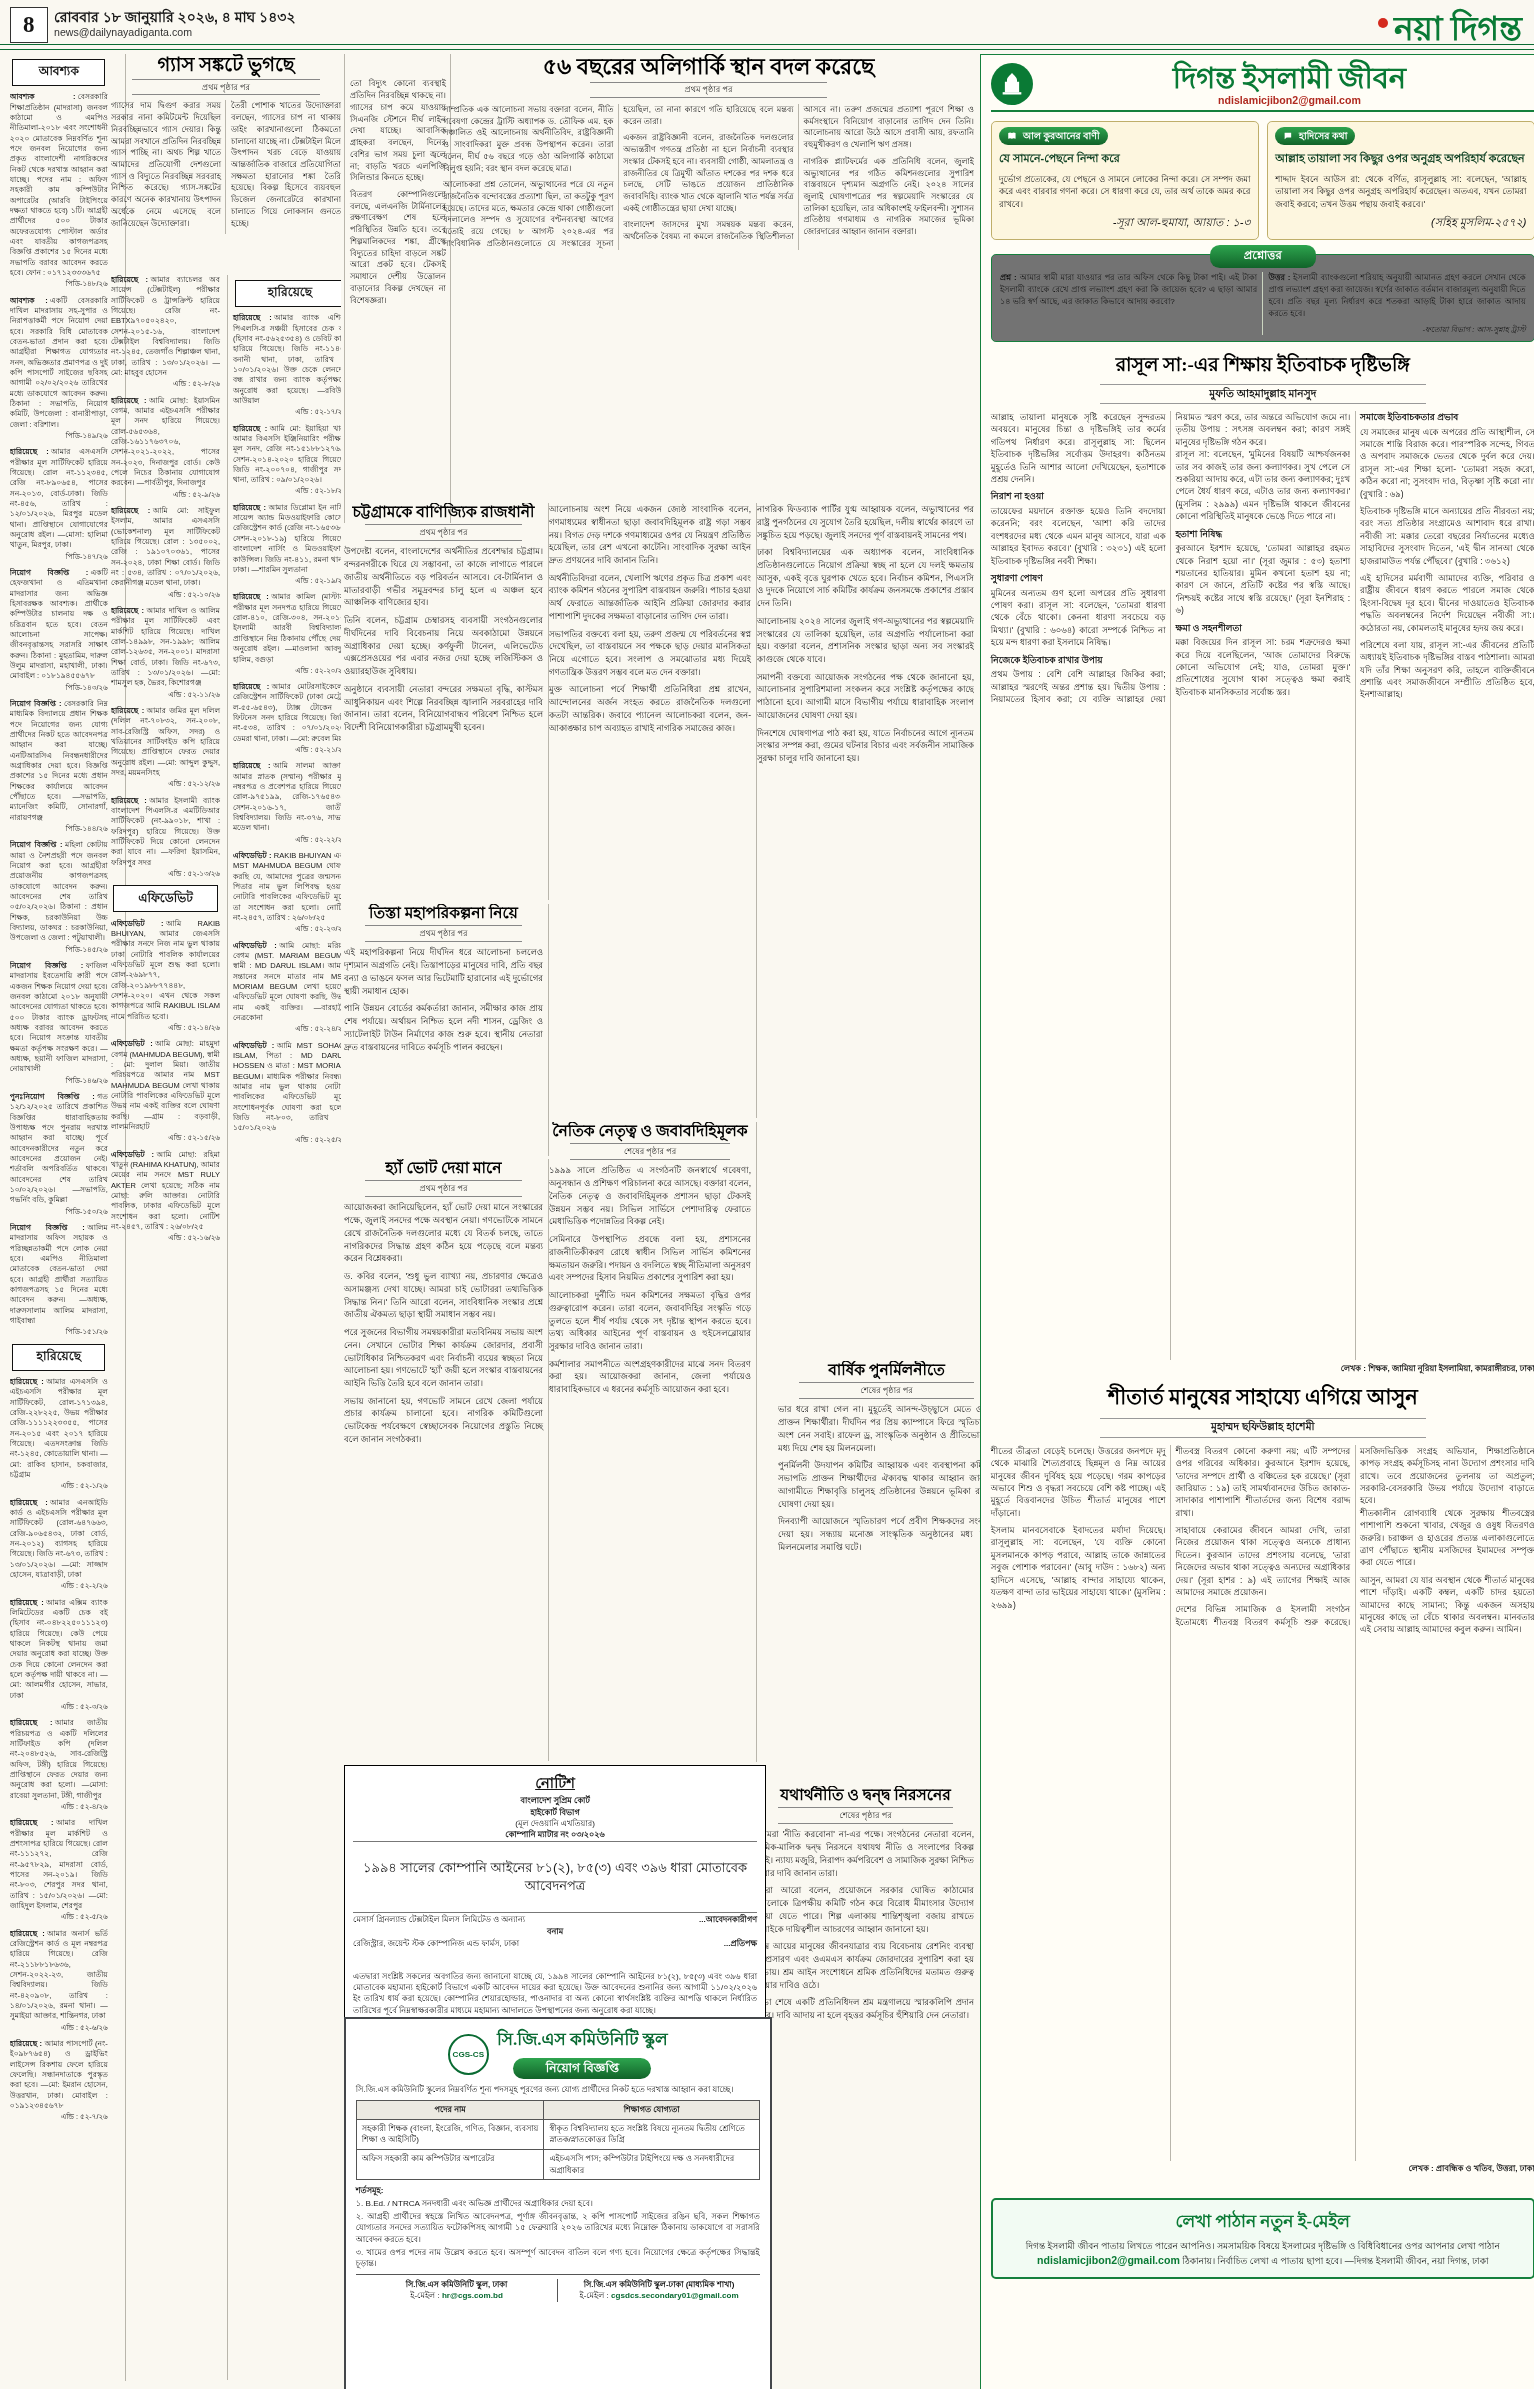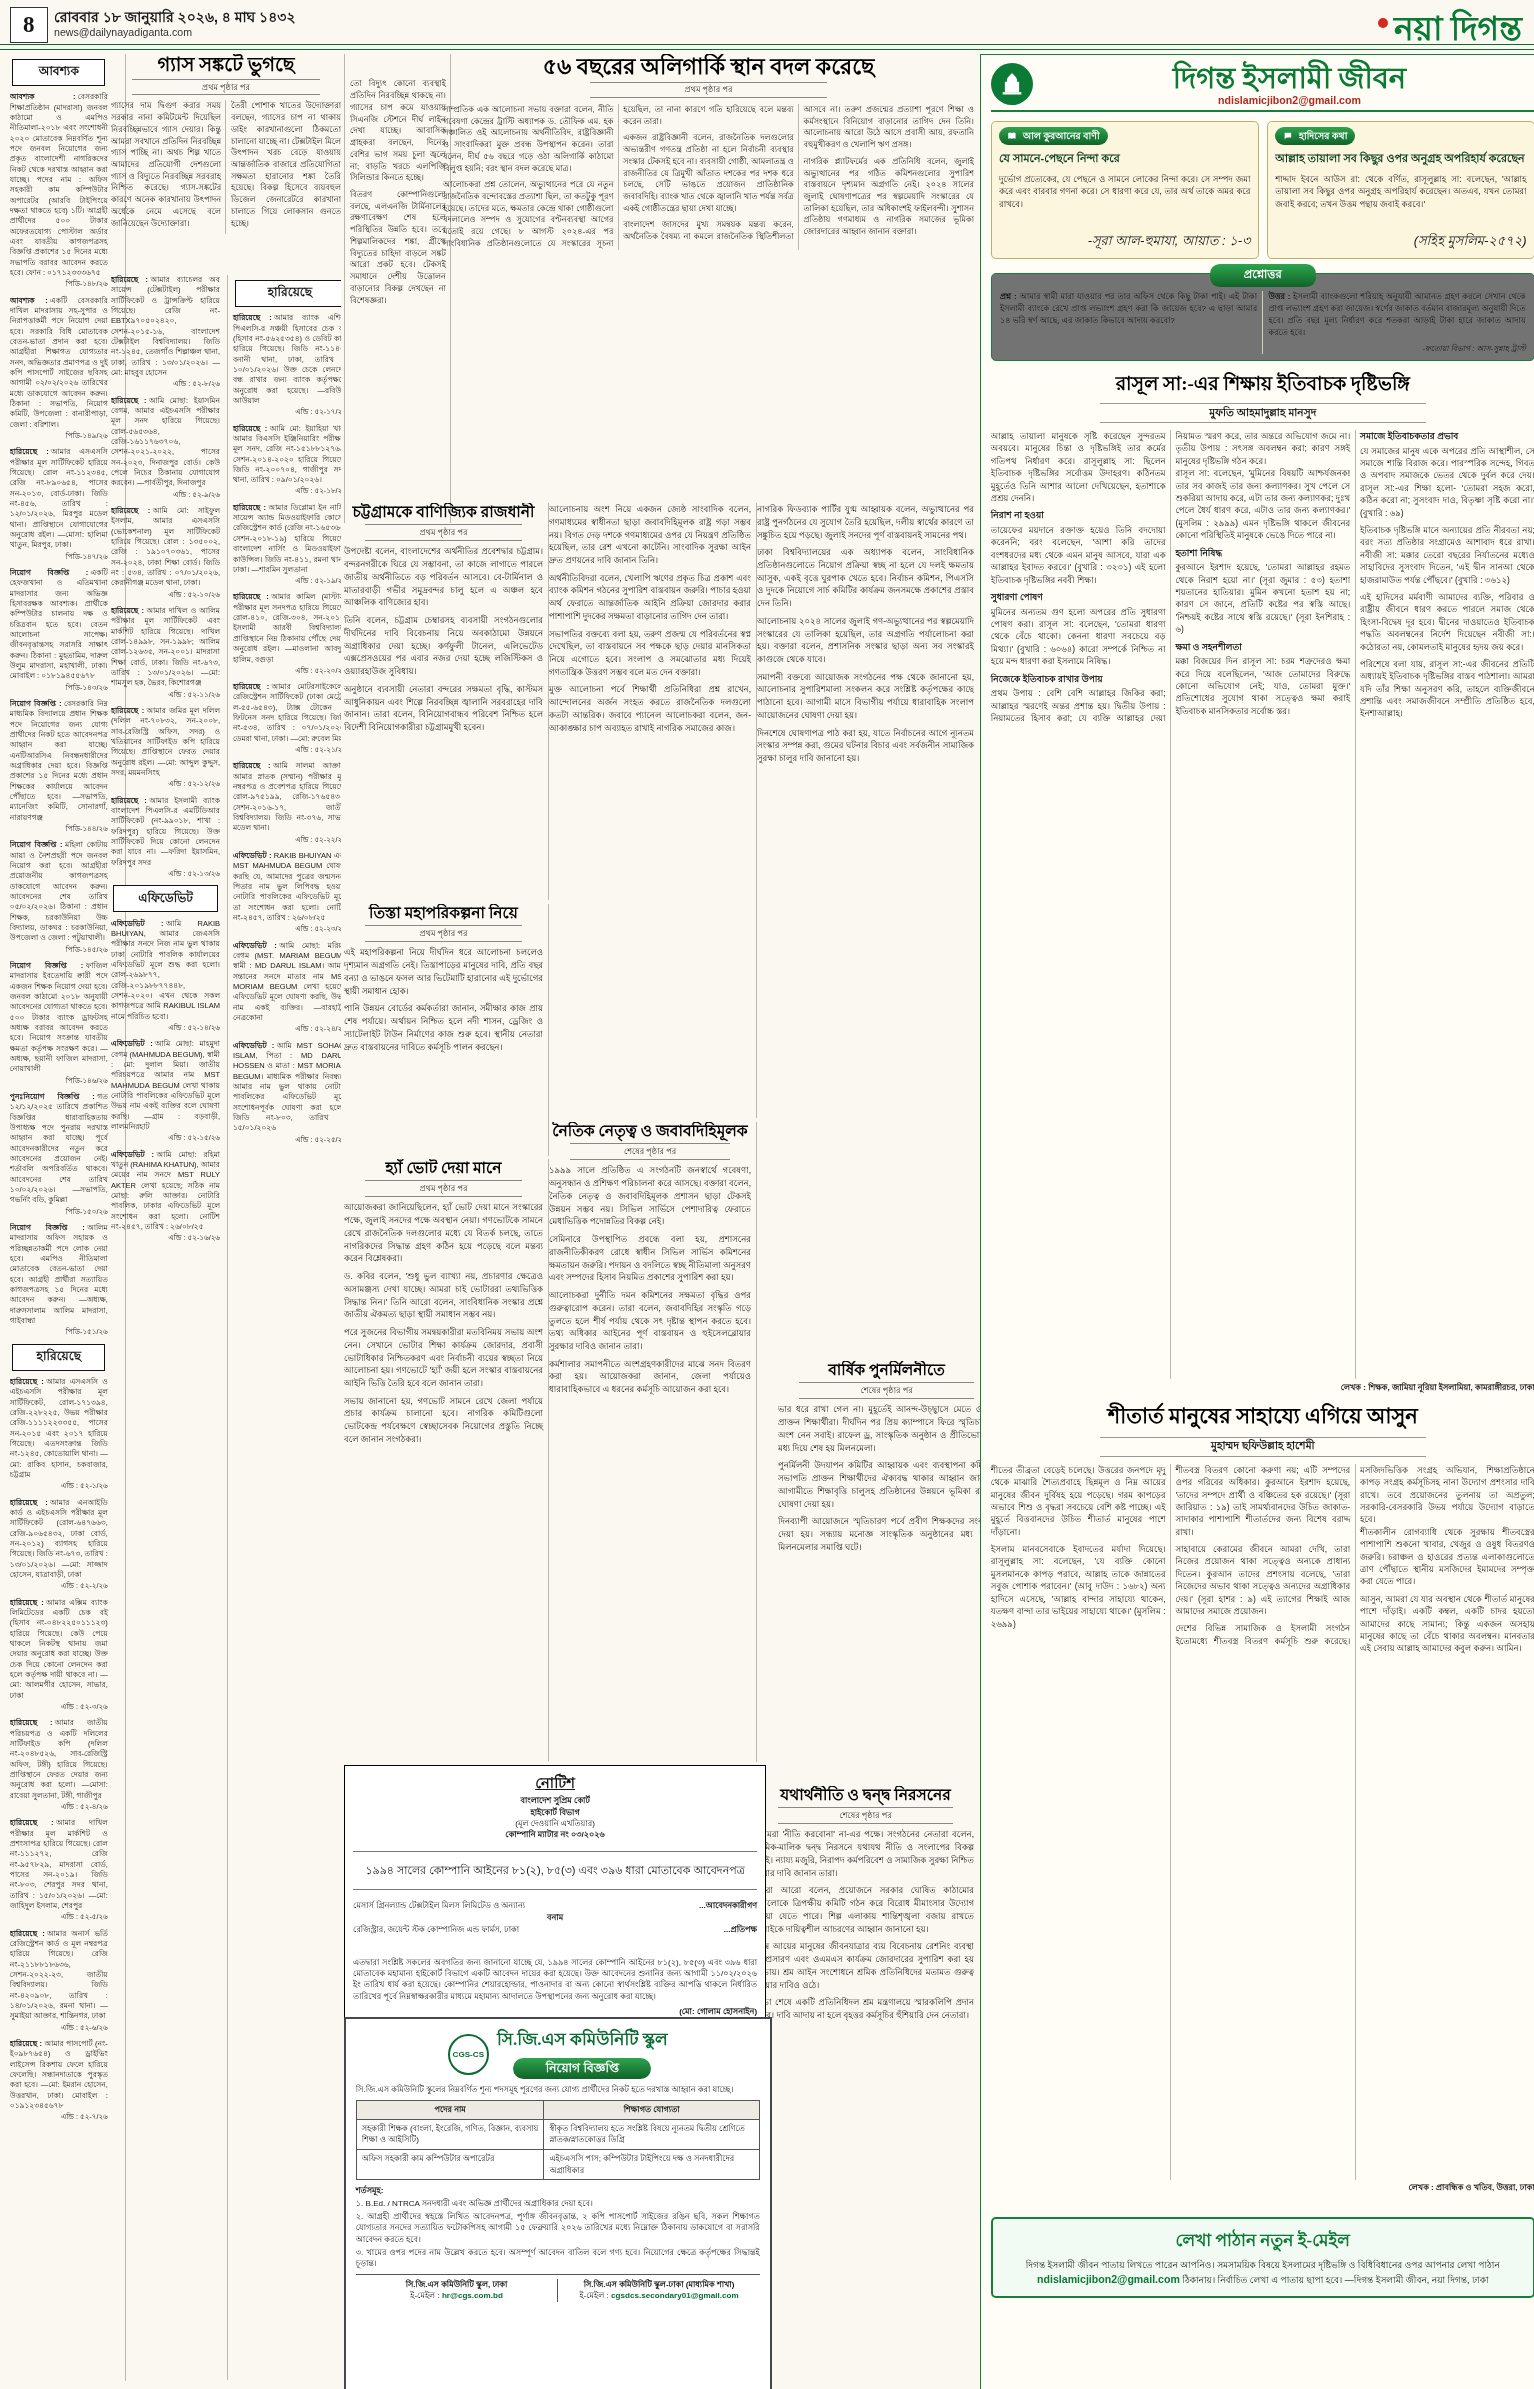--- a/index.html
+++ b/index.html
@@ -36,21 +36,21 @@
   .body-lg{font-size:8.5px;line-height:1.5;text-align:justify;}
   .body p,.body-lg p{margin:0 0 4.9px;}
   .cols-2{column-count:2;column-gap:9.8px;column-rule:0.8px solid #b9b6ac;}
   .cols-3{column-count:3;column-gap:9.8px;column-rule:0.8px solid #b9b6ac;}
   .subcol{position:absolute;top:0;bottom:0;}
   
   .notice{border:1.6px solid #000;background:#fff;padding:6.5px 8.1px;font-size:8.1px;line-height:1.4;}
   .notice .n-title{text-align:center;font-weight:700;font-size:14.7px;text-decoration:underline;margin-bottom:2.4px;}
   .notice .n-c{text-align:center;}
   .notice .n-bold{font-weight:700;}
-  .notice .n-law{text-align:center;font-size:11px;margin:10px 0;border-top:0.8px solid #777;border-bottom:0.8px solid #777;padding:11px 0;}
+  .notice .n-law{text-align:center;font-size:13px;margin:0 0;border-top:0.8px solid #777;border-bottom:0.8px solid #777;padding:17px 0;}
   .notice .n-party{display:flex;justify-content:space-between;margin:0.8px 0;}
   .notice .n-body{text-align:justify;margin-top:21px;}
   .notice .n-sig{text-align:right;margin-top:4.9px;line-height:1.35;}
   
   .cgs{border:2px solid #44474b;background:#fff;padding:6.5px 9.8px;font-size:8.1px;line-height:1.4;}
   .cgs-top{display:flex;align-items:center;gap:8.1px;justify-content:center;}
   .cgs-logo{width:37px;height:37px;border-radius:50%;border:2.4px solid #0a6b33;color:#0a6b33;
             display:flex;align-items:center;justify-content:center;font-weight:800;font-size:8.1px;flex:0 0 auto;}
   .cgs-org{font:800 17px "Liberation Serif",serif;color:#0a6b33;text-align:center;}
   .cgs-pill{display:block;width:138px;margin:4.1px auto;background:linear-gradient(#2da44e,#116329);
@@ -70,21 +70,21 @@
   .islam-icon{width:42px;height:42px;border-radius:50%;background:#0a7a35;display:flex;align-items:center;justify-content:center;flex:0 0 auto;}
   .islam-titlewrap{flex:1;text-align:center;}
   .islam-title{font:800 29px "Liberation Serif",serif;color:#0a7a35;line-height:1.05;}
   .islam-mail{font-size:10.6px;color:#b02a20;font-weight:700;}
   .holy-row{display:flex;gap:8.1px;margin:8.1px 0;}
   .holy-box{flex:1;background:#fdf6df;border:0.8px solid #bfae6a;border-radius:4.9px;padding:5.7px 7.3px;position:relative;}
   .holy-pill{display:inline-flex;align-items:center;gap:6px;background:linear-gradient(#2da44e,#116329);
              color:#fff;font-weight:700;font-size:9.4px;border-radius:9px;padding:1.6px 8.1px;margin-bottom:3.3px;}
   .holy-head{font-weight:700;font-size:11px;margin:1.6px 0 3.3px;color:#0a3d1f;}
   .holy-body{font-size:8.5px;line-height:1.5;text-align:justify;}
-  .holy-src{font-size:13px;text-align:right;font-style:italic;margin-top:20px;}
+  .holy-src{font-size:11px;text-align:right;font-style:italic;margin-top:3px;}
   .qa-box{border:1.2px solid #15803d;border-radius:4.9px;padding:4.9px 8.1px 6.5px;margin-bottom:8.1px;background:#737373;}
   .qa-bar{display:block;width:106px;margin:-13px auto 4.9px;background:linear-gradient(#2da44e,#116329);
           color:#fff;text-align:center;font-weight:700;font-size:11.4px;border-radius:9.8px;padding:1.6px 0;
           position:relative;top:0;}
   .qa-cols{column-count:2;column-gap:11.4px;column-rule:0.8px solid #cbd5c0;font-size:8.1px;line-height:1.45;text-align:justify;}
   .qa-cols p{margin:0 0 4.1px;}
   .blabel{font-weight:700;}
   .qa-src{text-align:right;font-size:7.7px;font-style:italic;}
   .isl-art-title{font:800 19px "Liberation Serif",serif;text-align:center;margin:3.3px 0 1.6px;color:#000;}
   .isl-art-title.big{font-size:21px;}

